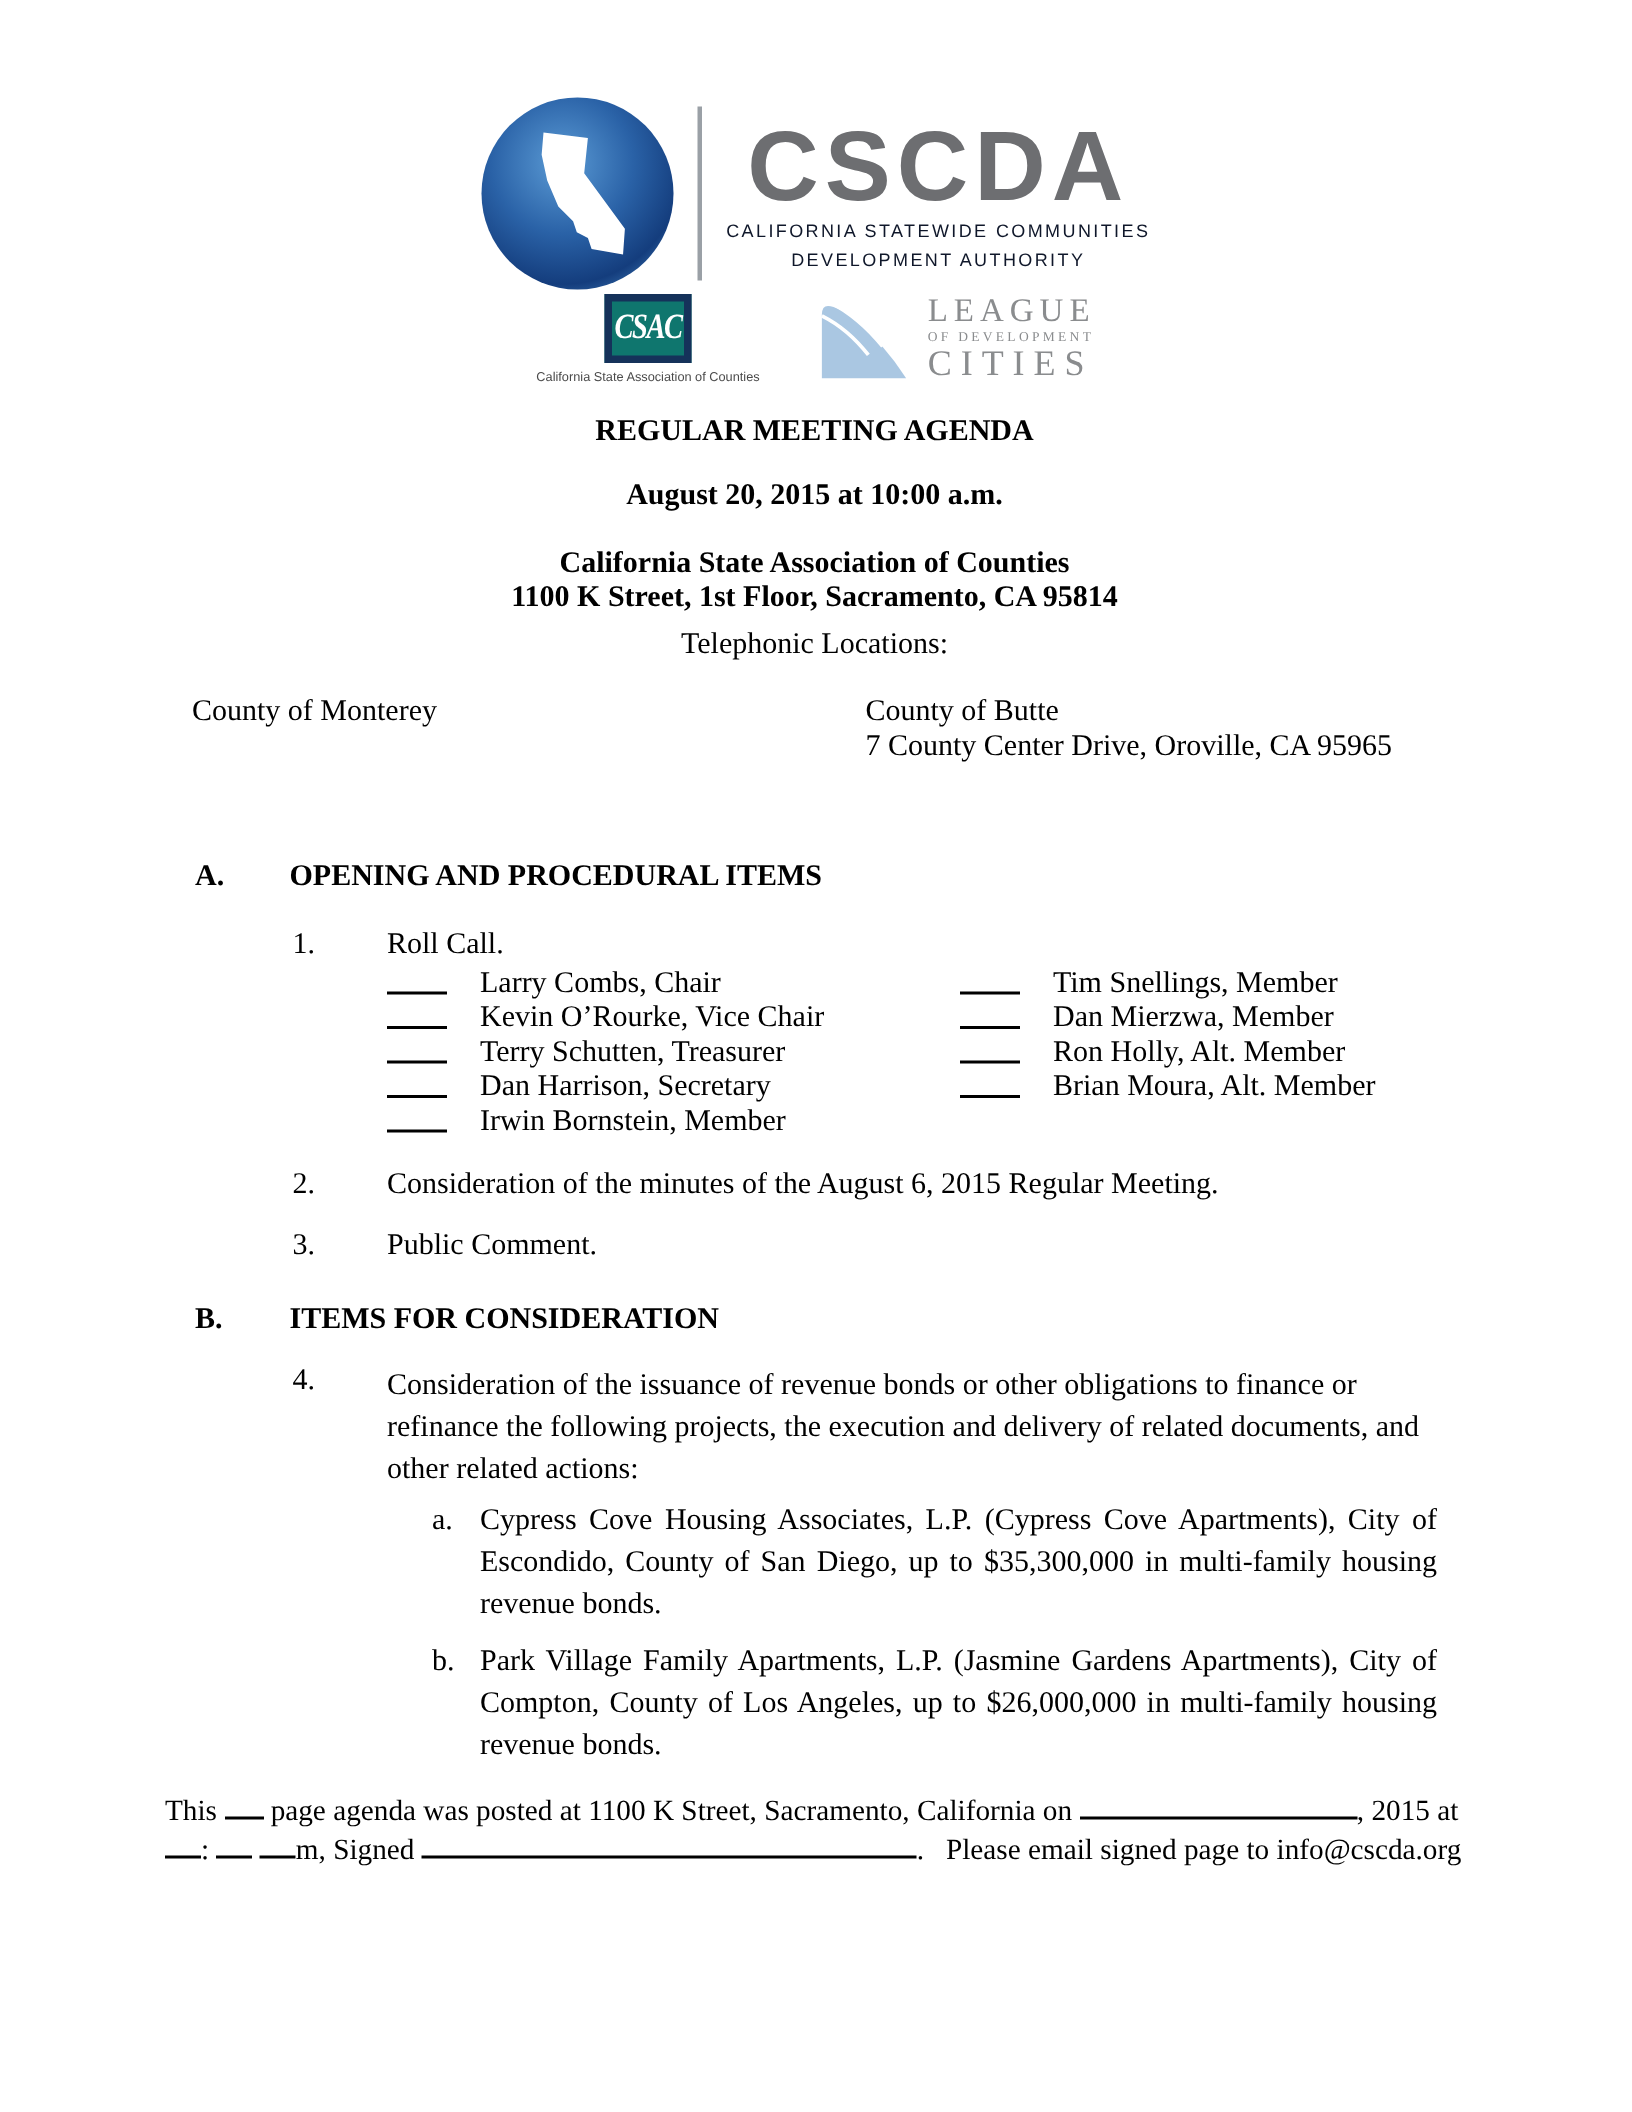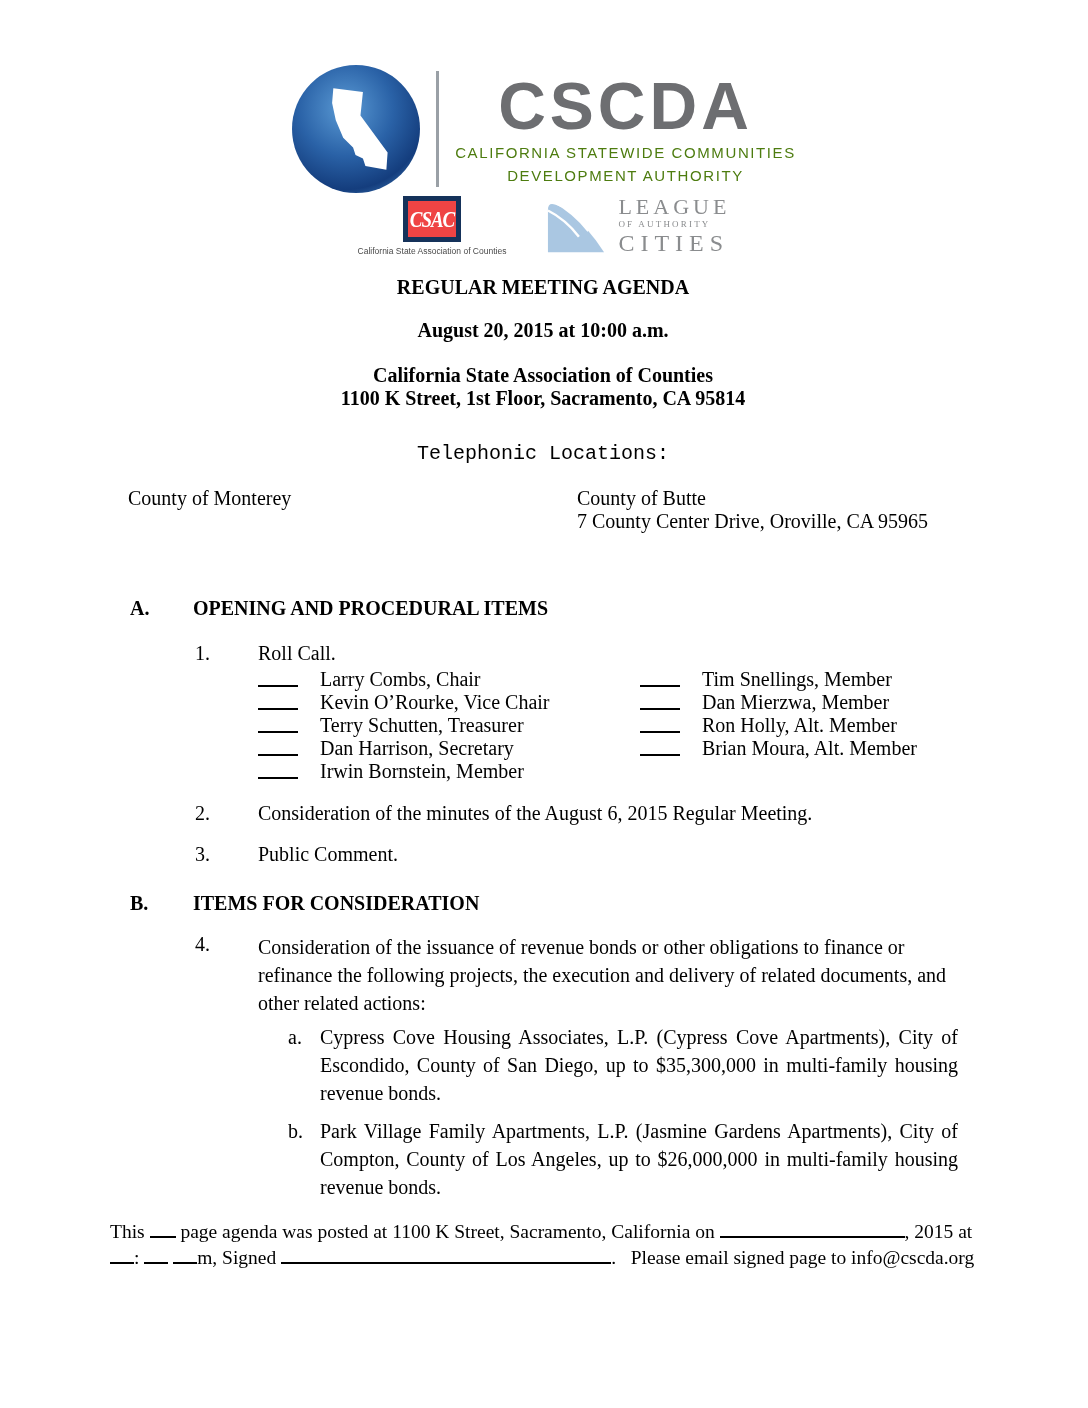--- a/index.html
+++ b/index.html
@@ -24,32 +24,32 @@
     flex:0 0 auto;
   }
   .ca-svg { display:block; margin-left:4px; }
   .logo-sep { width:3px; height:116px; background:#9aa0a6; flex:0 0 auto; }
   .logo-textblock { text-align:center; font-family:"Liberation Sans", sans-serif; }
   .logo-acronym {
     font-size:66px; font-weight:700; color:#6d6e71;
     letter-spacing:4px; line-height:1.02;
   }
   .logo-sub {
-    font-size:15px; color:#4d7c0f; letter-spacing:1.6px;
+    font-size:12px; color:#0f172a; letter-spacing:1.6px;
     line-height:1.3; margin-top:3px;
   }
 
   
   .partner-row {
     display:flex; justify-content:center; align-items:flex-start;
     gap:40px; height:64px; margin-top:2px;
   }
   .csac { display:flex; flex-direction:column; align-items:center; }
   .csac-box {
-    width:58px; height:46px; background:#ef4444;
+    width:58px; height:46px; background:#0f766e;
     border:5px solid #15325a;
     display:flex; align-items:center; justify-content:center;font-family:Liberation Serif, serif;
   }
   .csac-acronym {
     color:#fff; font-style:italic; font-weight:700; font-size:19px;
     letter-spacing:-1px; transform:scaleY(1.25);
   }
   .csac-caption {
     font-family:"Liberation Sans", sans-serif;
     font-size:8.5px; color:#4a4a4a; margin-top:4px; white-space:nowrap;
@@ -60,21 +60,21 @@
   .league-l2 { font-size:9px;  letter-spacing:2.2px; margin-top:2px; }
   .league-l3 { font-size:24px; letter-spacing:6px; margin-top:2px; }
 
   
   .doc { padding:0 130px 0 128px; }
   .center { text-align:center; }
   .bold { font-weight:700; }
   .h-title  { margin-top:16px; line-height:23px; }
   .h-date   { margin-top:20px; line-height:23px; }
   .h-venue  { margin-top:22px; line-height:23px; }
-  .h-tel    { margin-top:32px; line-height:23px;font-family:Liberation Mono, monospace; }
+  .h-tel    { margin-top:8px; line-height:23px; }
 
   .loc-row { display:flex; line-height:23px; }
   .loc-row1 { margin-top:20px; }
   .loc-row2 { margin-top:22px; }
   .loc-row3 { margin-top:22px; }
   .loc-left { width:449px; flex:0 0 auto; }
   .loc-right { flex:1; }
 
   .sec-heading { display:flex; font-weight:700; margin-left:2px; line-height:23px; }
   .sec-a { margin-top:42px; }
@@ -146,21 +146,21 @@
       <div class="csac-caption">California State Association of Counties</div>
     </div>
     <div class="league">
       <svg width="60" height="58" viewBox="0 0 62 58">
         <path d="M2,56 L2,12 Q2,4 10,7 L22,12 Q46,34 60,56 Z" fill="#aac7e2"></path>
         <path d="M7,3 Q28,14 44,34" stroke="#ffffff" stroke-width="3" fill="none"></path>
         <path d="M2,13 Q20,22 34,40" stroke="#ffffff" stroke-width="2.5" fill="none"></path>
       </svg>
       <div class="league-text">
         <div class="league-l1">LEAGUE</div>
-        <div class="league-l2">OF AUTHORITY</div>
+        <div class="league-l2">OF DEVELOPMENT</div>
         <div class="league-l3">CITIES</div>
       </div>
     </div>
   </div>
 
   <div class="doc">
 
     <div class="h-title center bold">REGULAR MEETING AGENDA</div>
     <div class="h-date center bold">August 20, 2015 at 10:00 a.m.</div>
     <div class="h-venue center bold">

